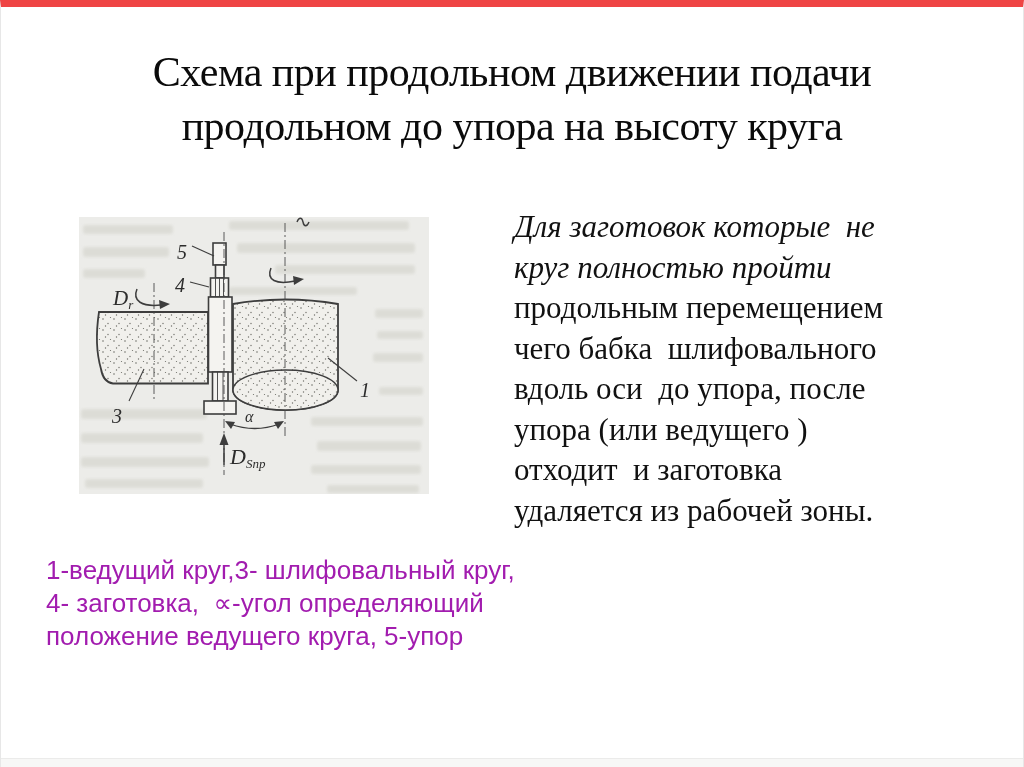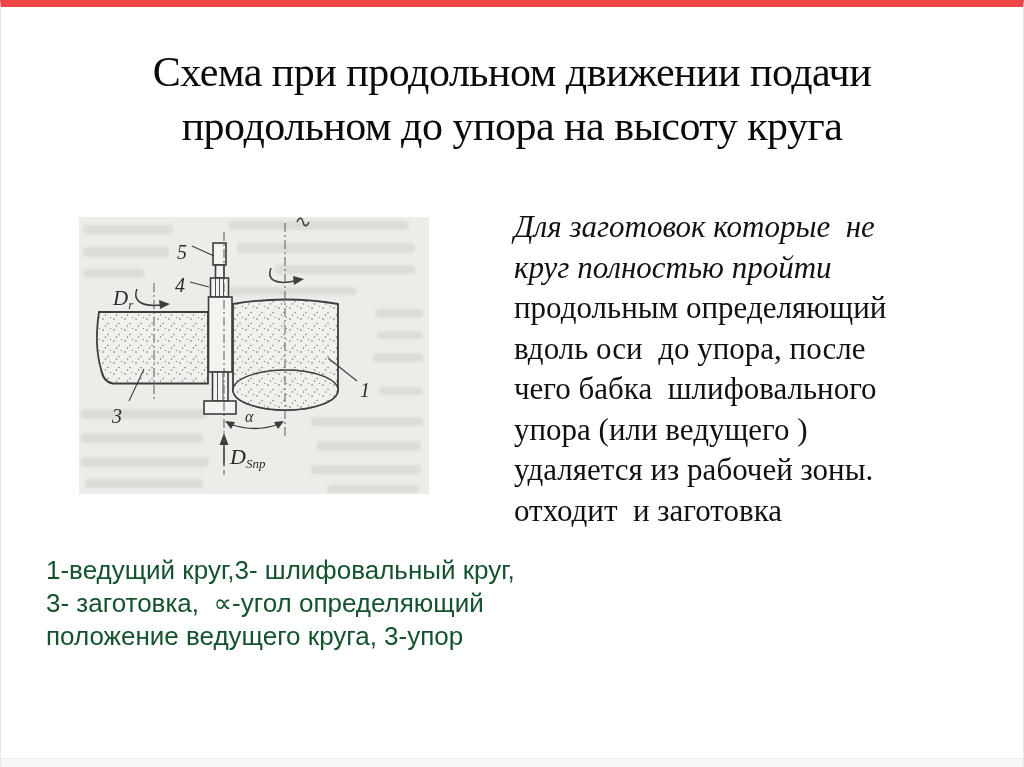--- a/index.html
+++ b/index.html
@@ -44,21 +44,21 @@
     line-height: 40.5px;
   }
   .body-text .line { white-space: pre; }
   .body-text .italic { font-style: italic; }
   .caption {
     position: absolute;
     left: 45px;
     top: 547px;
     width: 470px;
     font-family: "Liberation Sans", sans-serif;
-    color: #14532d;
+    color: #a21caf;
     font-size: 26px;
     line-height: 33px;
   }
   .caption .line { white-space: pre; }
   .scan {
     position: absolute;
     left: 78px;
     top: 210px;
     width: 350px;
     height: 277px;
@@ -182,28 +182,28 @@
         <text x="151" y="247" font-size="22">
           <tspan>D</tspan><tspan font-size="13" dy="4">Sпр</tspan>
         </text>
       </g>
     </svg>
   </div>
 
   <div class="body-text">
     <div class="line italic">Для заготовок которые  не</div>
     <div class="line italic">круг полностью пройти</div>
-    <div class="line">продольным определяющий</div>
+    <div class="line">продольным перемещением</div>
+    <div class="line">чего бабка  шлифовального</div>
     <div class="line">вдоль оси  до упора, после</div>
-    <div class="line">чего бабка  шлифовального</div>
     <div class="line">упора (или ведущего )</div>
+    <div class="line">отходит  и заготовка</div>
     <div class="line">удаляется из рабочей зоны.</div>
-    <div class="line">отходит  и заготовка</div>
   </div>
 
   <div class="caption">
     <div class="line">1-ведущий круг,3- шлифовальный круг,</div>
-    <div class="line">3- заготовка,  ∝-угол определяющий</div>
-    <div class="line">положение ведущего круга, 3-упор</div>
+    <div class="line">4- заготовка,  ∝-угол определяющий</div>
+    <div class="line">положение ведущего круга, 5-упор</div>
   </div>
 
   <div class="bottom-strip"></div>
 </div>
 
 </body></html>

